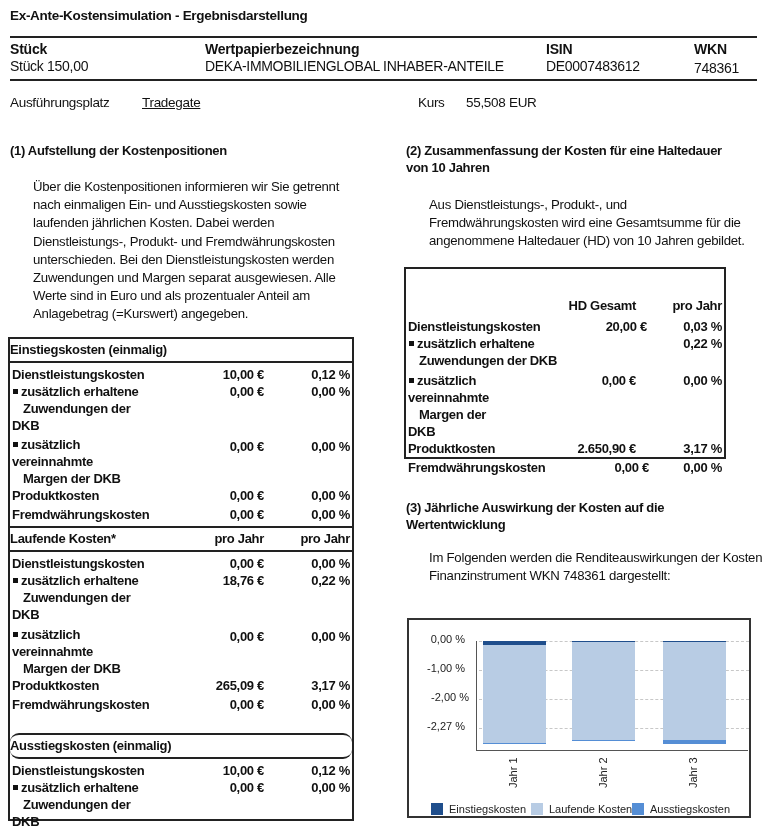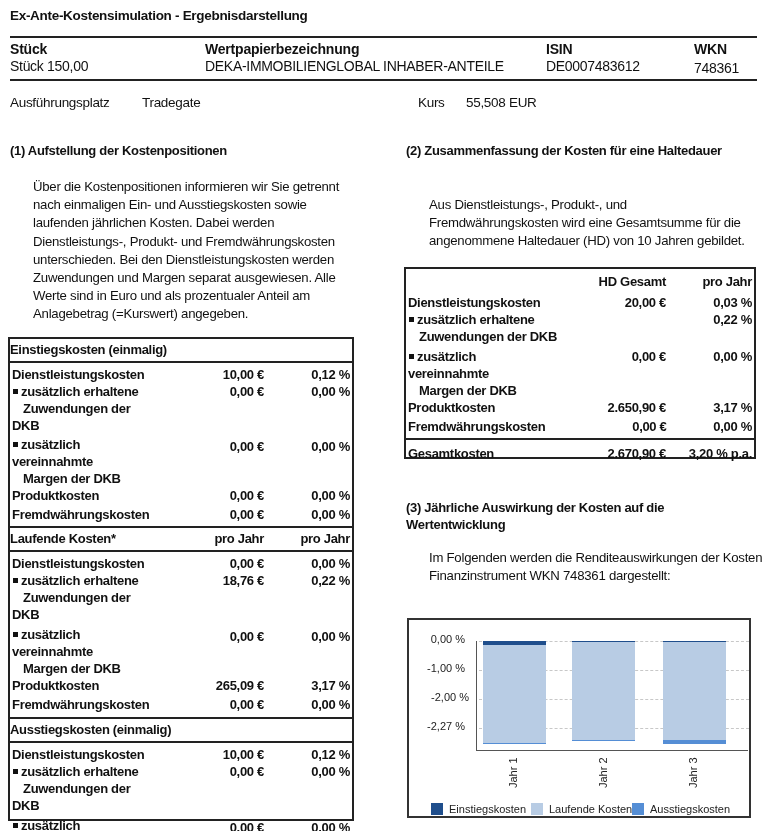--- a/index.html
+++ b/index.html
@@ -40,21 +40,21 @@
 <div class="abs lab" style="left:694px;top:41px;">WKN</div>
 
 <div class="abs val" style="left:10px;top:58px;">Stück 150,00</div>
 <div class="abs val" style="left:205px;top:58px;">DEKA-IMMOBILIENGLOBAL INHABER-ANTEILE</div>
 <div class="abs val" style="left:546px;top:58px;">DE0007483612</div>
 <div class="abs val" style="left:694px;top:60px;">748361</div>
 <div class="abs hr" style="top:79px;"></div>
 
 <div class="abs val" style="left:10px;top:95px;font-size:13.5px;">Ausführungsplatz</div>
 <div class="abs val" style="left:142px;top:95px;font-size:13.5px;"></div>
-<div class="abs val" style="left:142px;top:95px;font-size:13.5px;">Tradegate</div>
+<div class="abs val" style="left:142px;top:95px;font-size:13.5px;text-decoration:underline;">Tradegate</div>
 <div class="abs val" style="left:406px;top:95px;font-size:13.5px;margin-left:12px;">Kurs</div>
 <div class="abs val" style="left:466px;top:95px;font-size:13.5px;">55,508 EUR</div>
 
 <div class="abs sect" style="left:10px;top:142px;">(1) Aufstellung der Kostenpositionen</div>
 <div class="abs para" style="left:10px;top:178px;width:370px;">
   <div>Über die Kostenpositionen informieren wir Sie getrennt</div>
   <div>nach einmaligen Ein- und Ausstiegskosten sowie</div>
   <div>laufenden jährlichen Kosten. Dabei werden</div>
   <div>Dienstleistungs-, Produkt- und Fremdwährungskosten</div>
   <div>unterschieden. Bei den Dienstleistungskosten werden</div>
@@ -122,21 +122,21 @@
         <span class="a">265,09 €</span>
         <span class="p">3,17 %</span>
       </div>
     <div class="row" style="margin-top:2px;">
         <span class="n">Fremdwährungskosten</span>
         <span class="a">0,00 €</span>
         <span class="p">0,00 %</span>
       </div>
   </div>
 
-  <div class="head" style="border-top:2px solid #222;margin-top:4px;">
+  <div class="head" style="border-top:2px solid #222;margin-top:20px;border-radius:9px;">
     <span style="flex:1">Ausstiegskosten (einmalig)</span>
   </div>
   <div style="padding-top:3px;">
     <div class="row">
         <span class="n">Dienstleistungskosten</span>
         <span class="a">10,00 €</span>
         <span class="p">0,12 %</span>
       </div>
     <div class="row">
         <span class="n"><span class="bul"></span><span>zusätzlich erhaltene</span><br><span class="sub">Zuwendungen der DKB</span></span>
@@ -147,28 +147,29 @@
         <span class="n"><span class="bul"></span><span>zusätzlich vereinnahmte</span><br></span>
         <span class="a" style="padding-top:2px;">0,00 €</span>
         <span class="p" style="padding-top:2px;">0,00 %</span>
       </div>
 
   </div>
 </div>
 
 <div class="abs sect" style="left:406px;top:142px;">
   <div>(2) Zusammenfassung der Kosten für eine Haltedauer</div>
+  <div>von 10 Jahren</div>
 </div>
 <div class="abs para" style="left:406px;top:196px;width:350px;">
   <div>Aus Dienstleistungs-, Produkt-, und</div>
   <div>Fremdwährungskosten wird eine Gesamtsumme für die</div>
   <div>angenommene Haltedauer (HD) von 10 Jahren gebildet.</div>
 </div>
 
-<div class="abs tbl" style="left:404px;top:267px;width:352px;height:192px;padding-top:4px;">
+<div class="abs tbl" style="left:404px;top:267px;width:322px;height:192px;padding-top:28px;">
   <div class="row">
       <span class="n"></span>
       <span class="a" style="width:122px;">HD Gesamt</span>
       <span class="p" style="width:86px;">pro Jahr</span>
     </div>
   <div class="row" style="margin-top:4px;">
       <span class="n">Dienstleistungskosten</span>
       <span class="a" style="width:122px;">20,00 €</span>
       <span class="p" style="width:86px;">0,03 %</span>
     </div>
@@ -184,25 +185,20 @@
   <div class="row">
       <span class="n">Produktkosten</span>
       <span class="a" style="width:122px;">2.650,90 €</span>
       <span class="p" style="width:86px;">3,17 %</span>
     </div>
   <div class="row" style="margin-top:2px;">
       <span class="n">Fremdwährungskosten</span>
       <span class="a" style="width:122px;">0,00 €</span>
       <span class="p" style="width:86px;">0,00 %</span>
     </div>
-  <div class="row" style="border-top:2px solid #222;margin-top:3px;padding-top:5px;">
-      <span class="n">Gesamtkosten</span>
-      <span class="a" style="width:122px;">2.670,90 €</span>
-      <span class="p" style="width:86px;">3,20 % p.a.</span>
-    </div>
 </div>
 
 <div class="abs sect" style="left:406px;top:499px;">
   <div>(3) Jährliche Auswirkung der Kosten auf die</div>
   <div>Wertentwicklung</div>
 </div>
 <div class="abs para" style="left:406px;top:549px;width:352px;">
   <div>Im Folgenden werden die Renditeauswirkungen der Kosten</div>
   <div>Finanzinstrument WKN 748361 dargestellt:</div>
 </div>

